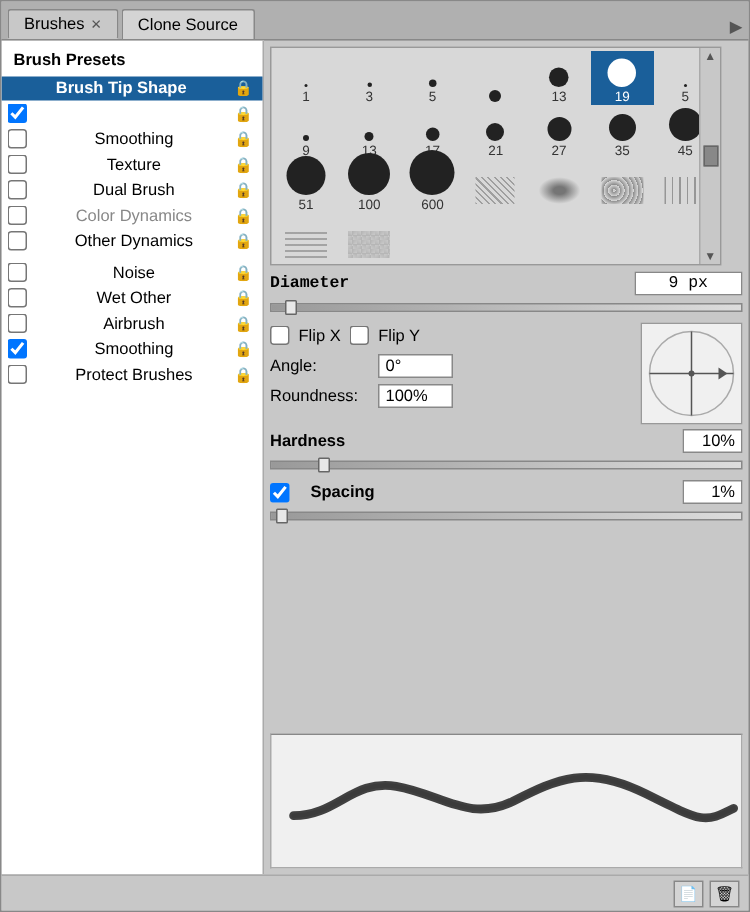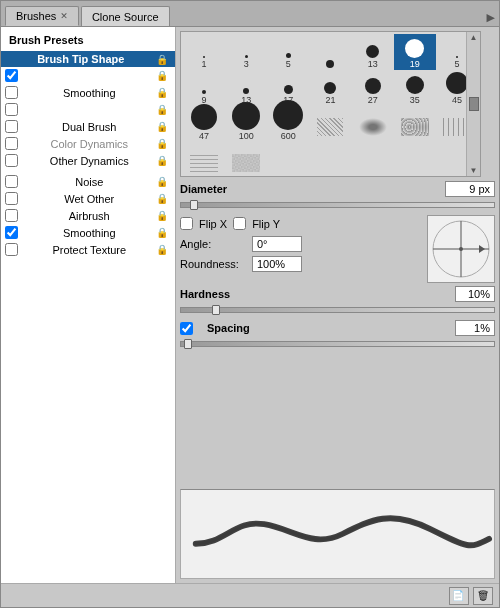--- a/index.html
+++ b/index.html
@@ -186,30 +186,31 @@
     .controls {
       flex: 1;
       display: flex;
       flex-direction: column;
       gap: 3px;
     }
     .control-row {
       display: flex;
       align-items: center;
       gap: 4px;
+      font-family: Liberation Mono, monospace;
     }
     .control-label {
       font-size: 11px;
       font-weight: bold;
       min-width: 70px;
     }
     .control-value-box {
       background: #fff;
       border: 1px solid #888;
-      padding: 1px 4px;
+      padding: 1px 22px;
       font-size: 11px;
       min-width: 50px;
       text-align: right;
       margin-left: auto;
     }
     .slider-track {
       width: 100%;
       height: 6px;
       background: linear-gradient(to right, #999, #ddd);
       border: 1px solid #888;
@@ -390,20 +391,21 @@
       </div>
 
       <div class="sidebar-item">
         <input type="checkbox" class="item-checkbox" style="">
         <span class="item-label">Smoothing</span>
         <span class="lock-icon">🔒</span>
       </div>
 
       <div class="sidebar-item">
         <input type="checkbox" class="item-checkbox" style="">
+        <span class="item-label">Texture</span>
         <span class="lock-icon">🔒</span>
       </div>
 
       <div class="sidebar-item">
         <input type="checkbox" class="item-checkbox" style="">
         <span class="item-label">Dual Brush</span>
         <span class="lock-icon">🔒</span>
       </div>
 
       <div class="sidebar-item">
@@ -439,21 +441,21 @@
       </div>
 
       <div class="sidebar-item">
         <input type="checkbox" class="item-checkbox" checked="" style="">
         <span class="item-label">Smoothing</span>
         <span class="lock-icon">🔒</span>
       </div>
 
       <div class="sidebar-item">
         <input type="checkbox" class="item-checkbox" style="">
-        <span class="item-label">Protect Texture</span>
+        <span class="item-label">Protect Brushes</span>
         <span class="lock-icon">🔒</span>
       </div>
     </div>
 
     <div class="right-panel">
 
       <div class="brush-grid-container" style="margin-right:14px;">
         <div class="brush-grid">
 
           <div class="brush-cell">
@@ -509,21 +511,21 @@
           <div class="brush-cell">
             <div class="brush-dot" style="width:18px;height:18px;"></div>
             <span class="brush-label">35</span>
           </div>
           <div class="brush-cell">
             <div class="brush-dot" style="width:22px;height:22px;"></div>
             <span class="brush-label">45</span>
           </div>
           <div class="brush-cell">
             <div class="brush-dot" style="width:26px;height:26px;"></div>
-            <span class="brush-label">47</span>
+            <span class="brush-label">51</span>
           </div>
           <div class="brush-cell">
             <div class="brush-dot" style="width:28px;height:28px;"></div>
             <span class="brush-label">100</span>
           </div>
           <div class="brush-cell">
             <div class="brush-dot" style="width:30px;height:30px;"></div>
             <span class="brush-label">600</span>
           </div>
 

